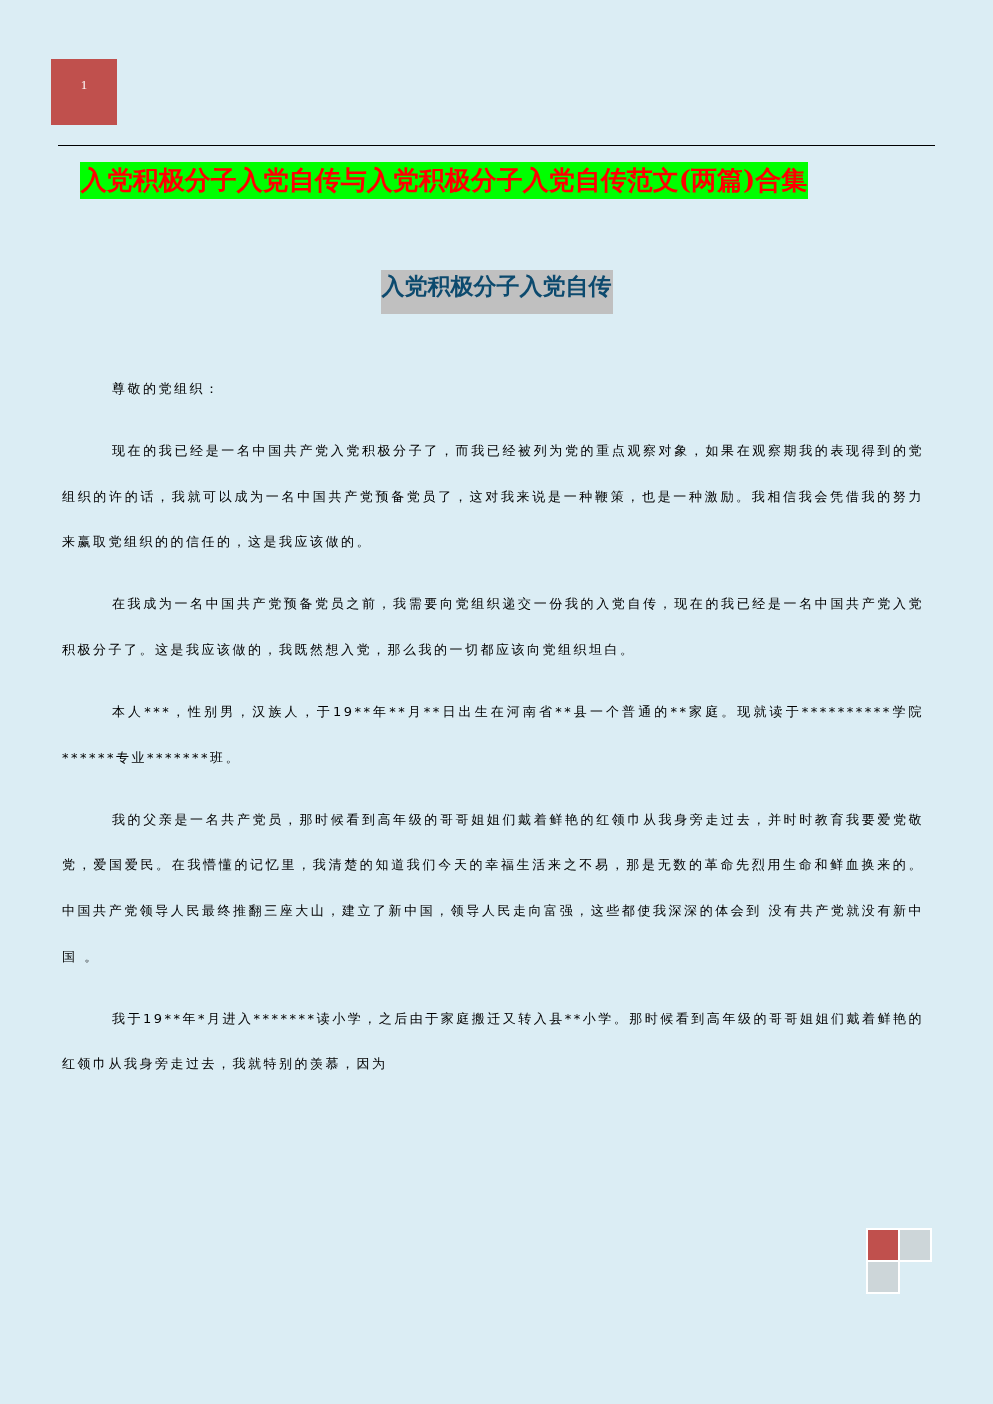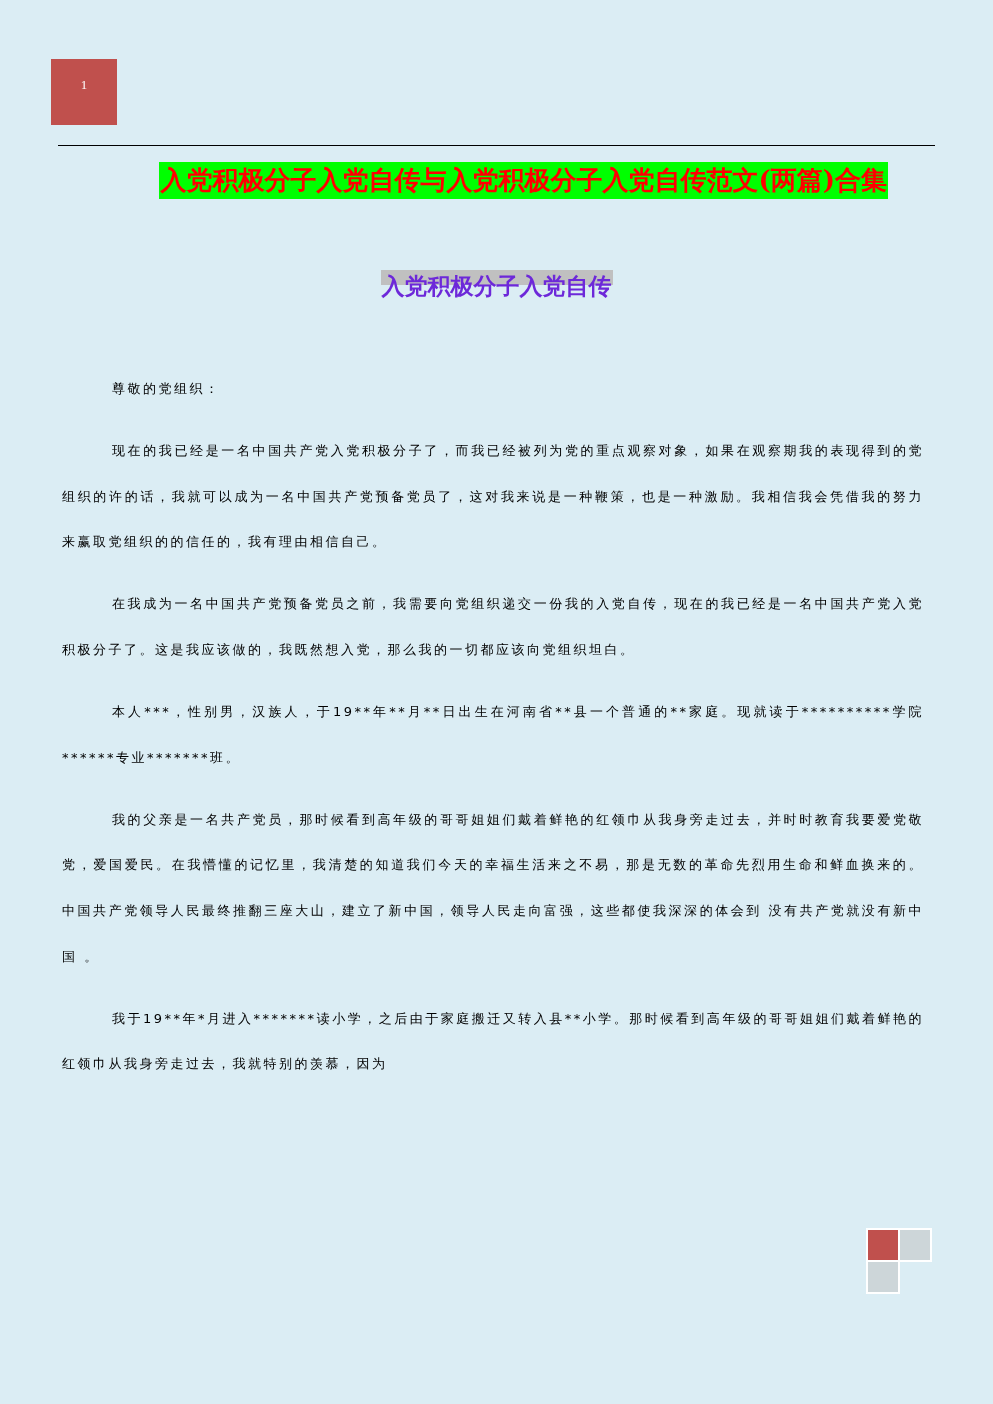--- a/index.html
+++ b/index.html
@@ -22,21 +22,21 @@
     padding-top: 19px;
     box-sizing: border-box;
   }
   .header-rule {
     position: absolute; left: 58px; top: 145px;
     width: 877px; height: 0;
     border-top: 1px solid #000000;
   }
   .main-title-wrap {
     position: absolute; left: 0; top: 162px; width: 888px;
-    text-align: right;
+    text-align: center;
   }
   .main-title {
     display: inline-block;
     background: #00ff00;
     color: #ff0000;
     font-family: "DejaVu Serif", "Liberation Serif", serif;
     font-size: 26px;
     font-weight: bold;
     line-height: 37px;
     height: 37px;
@@ -44,26 +44,26 @@
     letter-spacing: 0px;
     white-space: nowrap;
   }
   .sub-title-wrap {
     position: absolute; left: 0; top: 270px; width: 993px;
     text-align: center;
   }
   .sub-title {
     display: inline-block;
     background: #c0c0c0;
-    color: #6d28d9;
+    color: #0c4a6e;
     font-family: "DejaVu Serif", "Liberation Serif", serif;
     font-size: 23px;
     font-weight: bold;
     line-height: 32px;
-    height: 15px;
+    height: 44px;
     padding: 0 1px;
     white-space: nowrap;
   }
   .body-text {
     position: absolute; left: 62px; top: 366px;
     width: 862px;
     color: #000000;
     font-family: "DejaVu Sans", "Liberation Sans", sans-serif;
     font-size: 13px;
     line-height: 45.6px;
@@ -96,21 +96,21 @@
 <div class="main-title-wrap">
   <span class="main-title">入党积极分子入党自传与入党积极分子入党自传范文(两篇)合集</span>
 </div>
 
 <div class="sub-title-wrap">
   <span class="sub-title">入党积极分子入党自传</span>
 </div>
 
 <div class="body-text">
   <p class="salutation">尊敬的党组织：</p>
-  <p>现在的我已经是一名中国共产党入党积极分子了，而我已经被列为党的重点观察对象，如果在观察期我的表现得到的党组织的许的话，我就可以成为一名中国共产党预备党员了，这对我来说是一种鞭策，也是一种激励。我相信我会凭借我的努力来赢取党组织的的信任的，我有理由相信自己。</p>
+  <p>现在的我已经是一名中国共产党入党积极分子了，而我已经被列为党的重点观察对象，如果在观察期我的表现得到的党组织的许的话，我就可以成为一名中国共产党预备党员了，这对我来说是一种鞭策，也是一种激励。我相信我会凭借我的努力来赢取党组织的的信任的，这是我应该做的。</p>
   <p>在我成为一名中国共产党预备党员之前，我需要向党组织递交一份我的入党自传，现在的我已经是一名中国共产党入党积极分子了。这是我应该做的，我既然想入党，那么我的一切都应该向党组织坦白。</p>
   <p>本人***，性别男，汉族人，于19**年**月**日出生在河南省**县一个普通的**家庭。现就读于**********学院******专业*******班。</p>
   <p>我的父亲是一名共产党员，那时候看到高年级的哥哥姐姐们戴着鲜艳的红领巾从我身旁走过去，并时时教育我要爱党敬党，爱国爱民。在我懵懂的记忆里，我清楚的知道我们今天的幸福生活来之不易，那是无数的革命先烈用生命和鲜血换来的。中国共产党领导人民最终推翻三座大山，建立了新中国，领导人民走向富强，这些都使我深深的体会到 没有共产党就没有新中国 。</p>
   <p>我于19**年*月进入*******读小学，之后由于家庭搬迁又转入县**小学。那时候看到高年级的哥哥姐姐们戴着鲜艳的红领巾从我身旁走过去，我就特别的羡慕，因为</p>
 </div>
 
 <div class="corner-deco">
   <div class="sq sq-red"></div>
   <div class="sq sq-grey-right"></div>
   <div class="sq sq-grey-bottom"></div>

